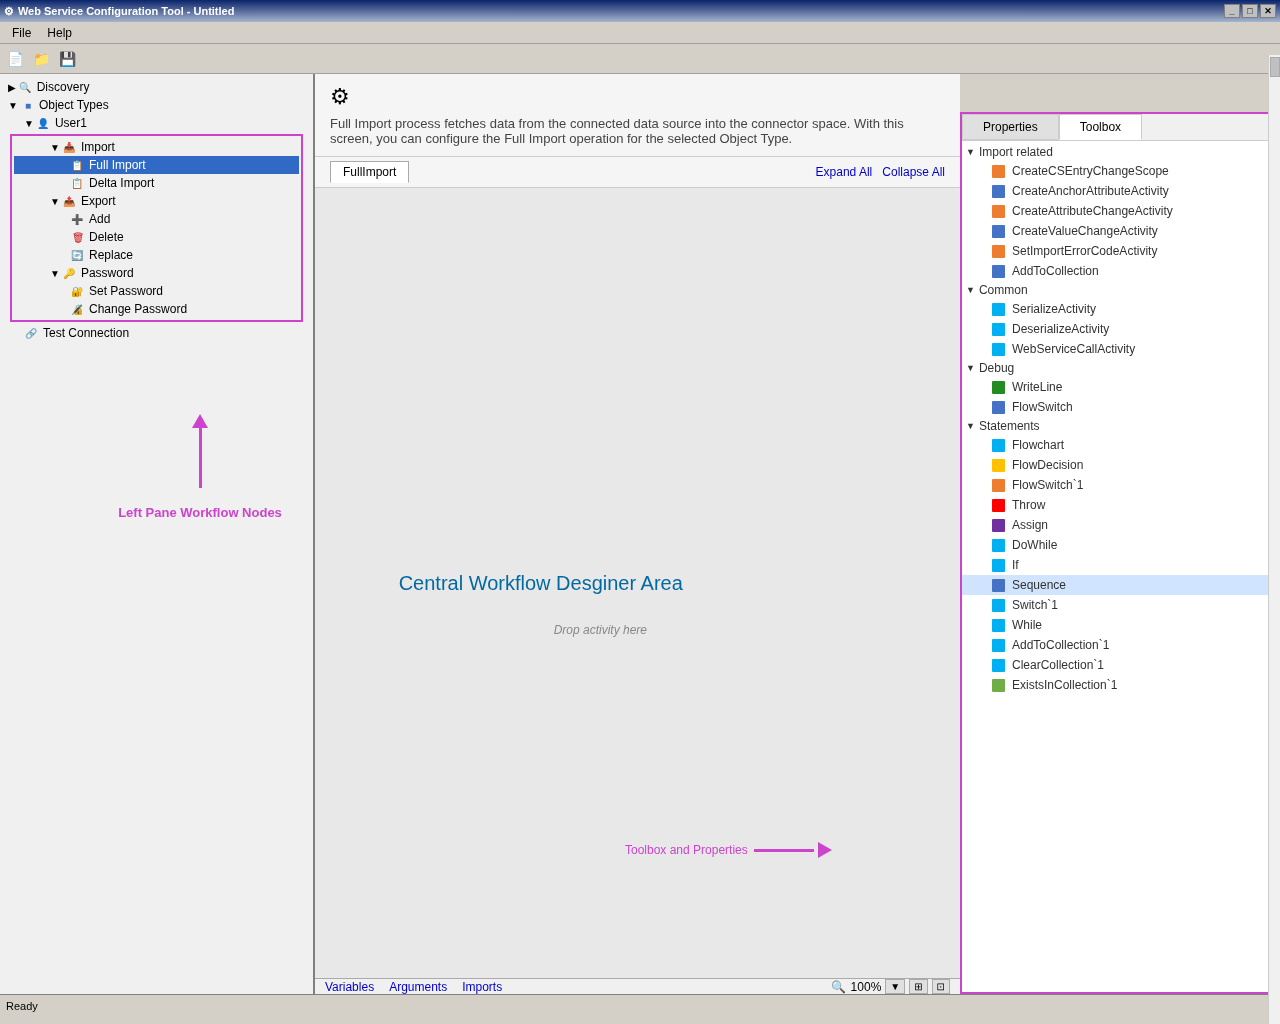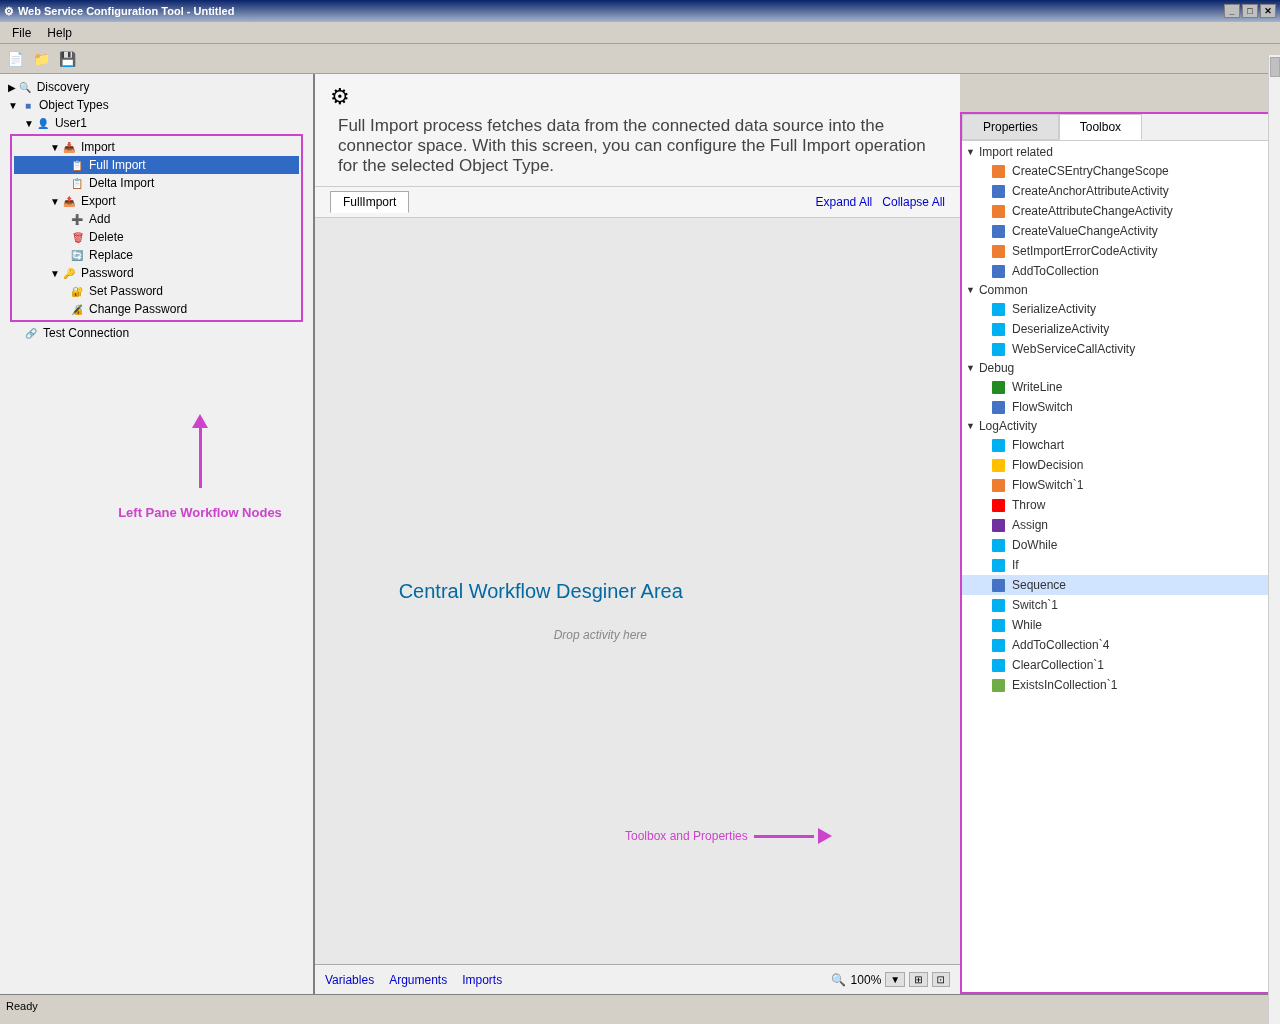--- a/index.html
+++ b/index.html
@@ -98,21 +98,21 @@
     #workflow-header {
       padding: 10px 15px;
       background: #f5f5f5;
       border-bottom: 1px solid #ccc;
     }
     #workflow-title-row {
       display: flex; align-items: center; gap: 8px;
       margin-bottom: 6px;
     }
     #workflow-title { font-size: 18px; font-weight: bold; color: #333; }
-    #workflow-desc { font-size: 17px; color: #444; margin-left: 8px; }
+    #workflow-desc { font-size: 13px; color: #444; }
 
     
     #workflow-toolbar {
       padding: 4px 15px;
       background: #f5f5f5;
       border-bottom: 1px solid #ccc;
       display: flex; align-items: center; justify-content: space-between;
     }
     .tab-btn {
       padding: 3px 12px;
@@ -145,21 +145,21 @@
       font-weight: normal;
       top: 50%;
       left: 35%;
       transform: translate(-50%, -50%);
       pointer-events: none;
     }
     .annotation-text { color: #cc44cc; font-size: 12px; }
 
     
     #bottom-bar {
-      height: 30px;
+      height: 16px;
       background: #f0f0f0;
       border-top: 1px solid #aaa;
       display: flex; align-items: center;
       padding: 0 10px;
       gap: 15px;
     }
     .bottom-tab { font-size: 12px; cursor: pointer; color: #0000cc; }
     .zoom-controls { margin-left: auto; display: flex; align-items: center; gap: 4px; font-size: 12px; }
     .zoom-btn { padding: 1px 4px; border: 1px solid #aaa; background: #e0e0e0; cursor: pointer; font-size: 10px; }
 
@@ -557,21 +557,21 @@
       </div>
       <div class="toolbox-item">
         <span class="toolbox-item-icon">
             <span class="sq sq-blue"></span>
           </span>
         <span>FlowSwitch</span>
       </div>
 
       <div class="toolbox-group-header">
         <span class="collapse-icon">▼</span>
-        <span>LogActivity</span>
+        <span>Statements</span>
       </div>
       <div class="toolbox-item">
         <span class="toolbox-item-icon">
             <span class="sq sq-teal"></span>
           </span>
         <span>Flowchart</span>
       </div>
       <div class="toolbox-item">
         <span class="toolbox-item-icon">
             <span class="sq sq-yellow"></span>
@@ -623,21 +623,21 @@
       <div class="toolbox-item">
         <span class="toolbox-item-icon">
             <span class="sq sq-teal"></span>
           </span>
         <span>While</span>
       </div>
       <div class="toolbox-item">
         <span class="toolbox-item-icon">
             <span class="sq sq-teal"></span>
           </span>
-        <span>AddToCollection`4</span>
+        <span>AddToCollection`1</span>
       </div>
       <div class="toolbox-item">
         <span class="toolbox-item-icon">
             <span class="sq sq-teal"></span>
           </span>
         <span>ClearCollection`1</span>
       </div>
       <div class="toolbox-item">
         <span class="toolbox-item-icon">
             <span class="sq sq-green" style="background:#70ad47;"></span>

